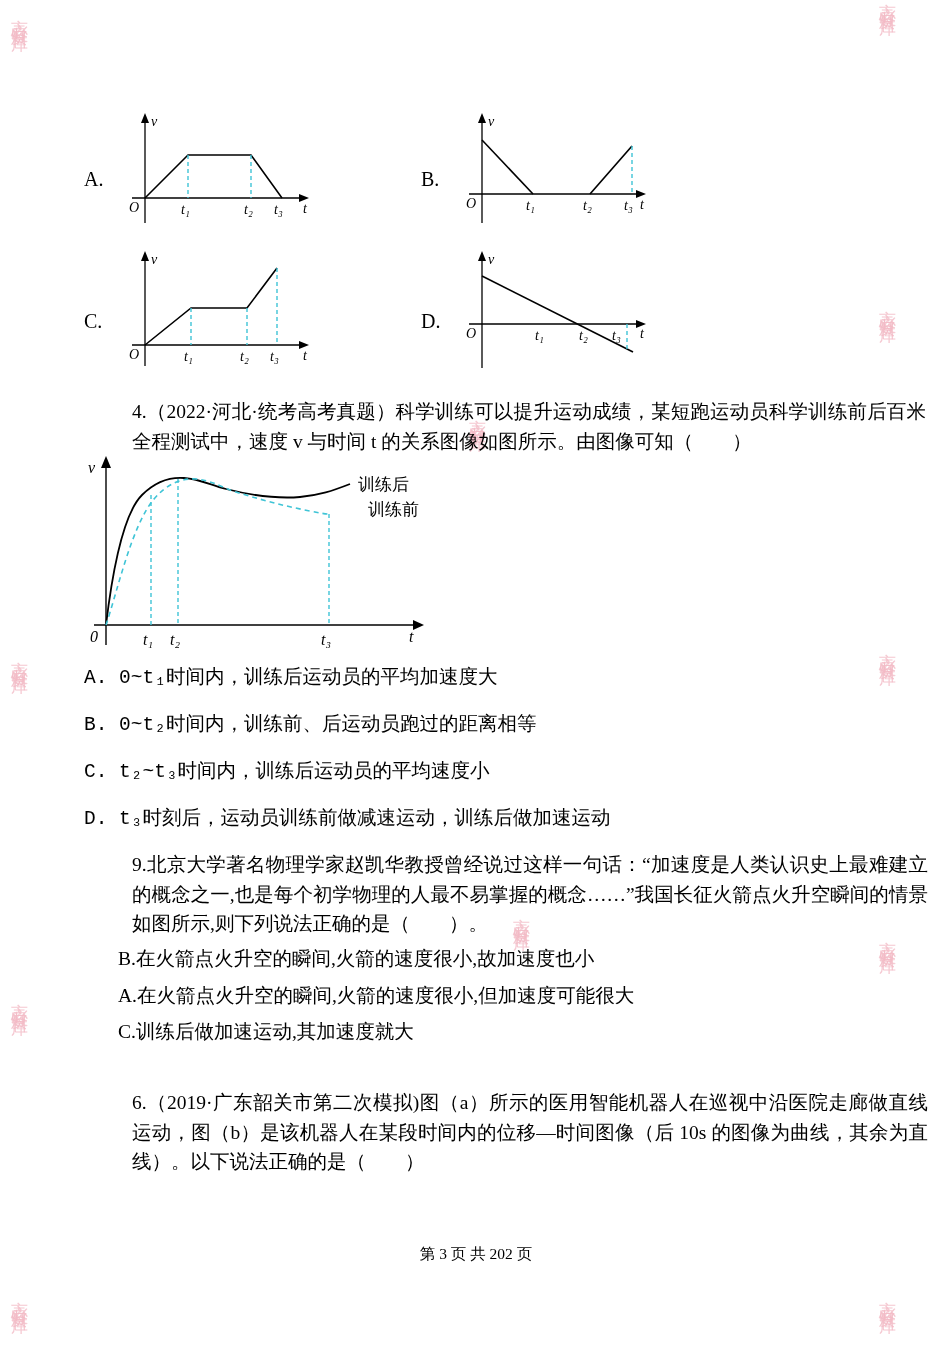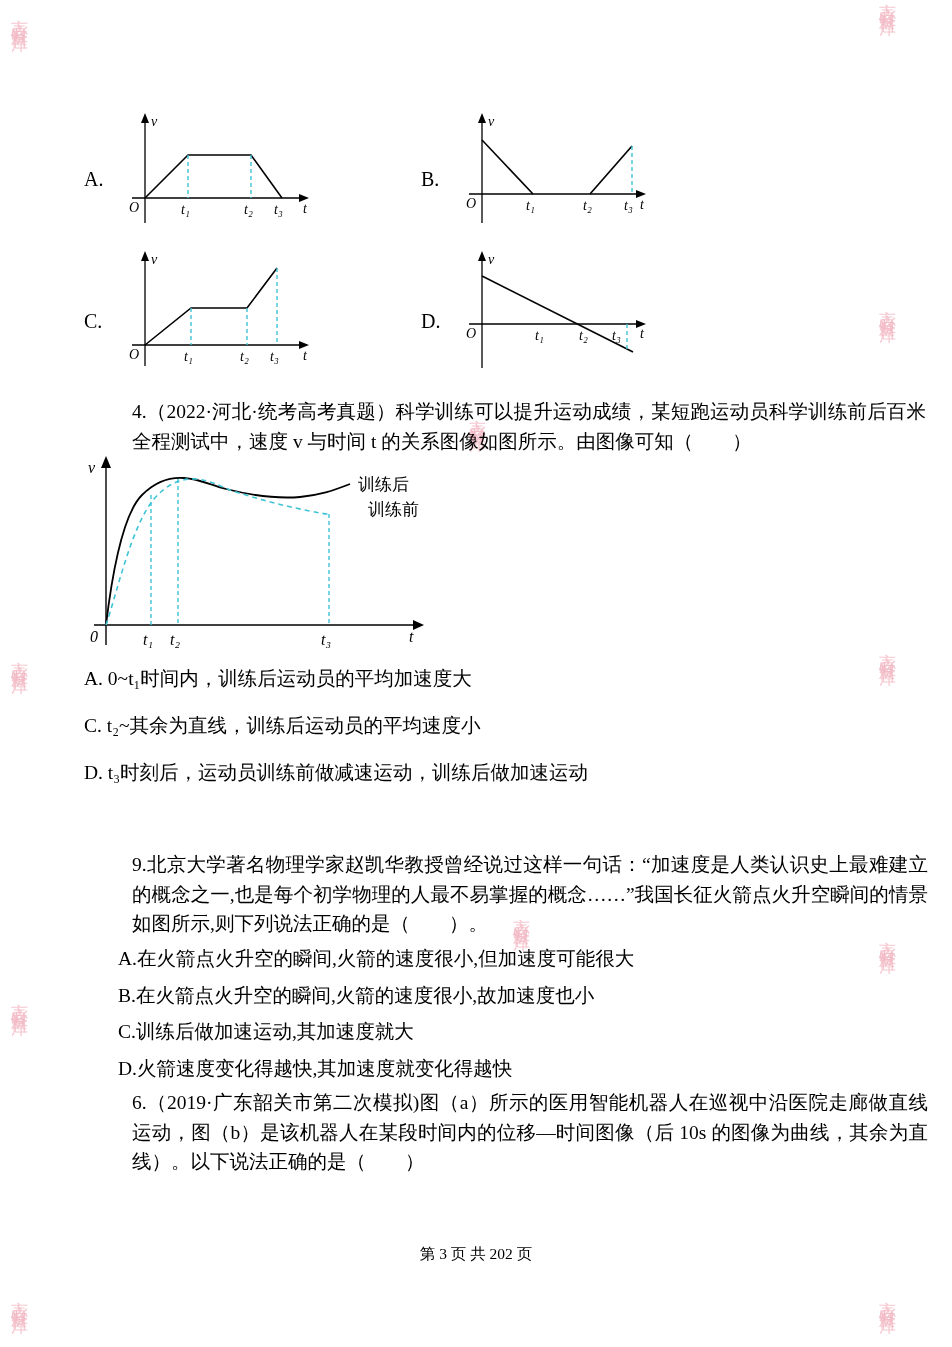--- a/index.html
+++ b/index.html
@@ -17,21 +17,21 @@
   }
   .graph-block { position:absolute; width:250px; height:132px; }
   .graph-label { position:absolute; left:6px; font-size:20px; }
   .graph-block svg { position:absolute; left:34px; top:0; }
   svg text { font-family:"Liberation Serif","DejaVu Serif",serif; fill:#000; }
   .ax { font-size:14px; font-style:italic; }
   .axb { font-size:16px; font-style:italic; }
   .cjk { font-size:17px; font-style:normal; }
   .q-stem { position:absolute; font-size:19.5px; line-height:29.5px; text-align:justify;margin-left:48px; }
   .opts4 { position:absolute; left:84px; top:655px; }
-  .opts4 .opt-line { font-size:19.5px; line-height:47px; height:47px; }
+  .opts4 .opt-line { font-size:19.5px; line-height:47px; height:47px;font-family:Liberation Mono, monospace; }
   .opts5 { position:absolute; left:118px; top:941px; }
   .opts5 .opt-line { font-size:19.5px; line-height:36.5px; height:36.5px; }
   .footer { position:absolute; left:0; top:1244px; width:100%; text-align:center; font-size:15.5px; }
 </style>
 </head>
 <body>
 
 <div class="page">
 
   <div class="wm" style="left:8px;top:6px">言心吖资料库</div>
@@ -161,30 +161,30 @@
         <text class="axb" x="92" y="190">t₂</text>
         <text class="axb" x="243" y="190">t₃</text>
         <text class="axb" x="331" y="187">t</text>
         <text class="cjk" x="280" y="35">训练后</text>
         <text class="cjk" x="290" y="60">训练前</text>
       </svg>
     </div>
 
     <div class="opts4">
       <div class="opt-line">A. 0~t₁时间内，训练后运动员的平均加速度大</div>
-      <div class="opt-line">C. t₂~其余为直线，训练后运动员的平均速度小</div>
+      <div class="opt-line">B. 0~t₂时间内，训练前、后运动员跑过的距离相等</div>
+      <div class="opt-line">C. t₂~t₃时间内，训练后运动员的平均速度小</div>
       <div class="opt-line">D. t₃时刻后，运动员训练前做减速运动，训练后做加速运动</div>
     </div>
 
     <div class="q-stem" style="left:84px;top:850px;width:796px">9.北京大学著名物理学家赵凯华教授曾经说过这样一句话：“加速度是人类认识史上最难建立的概念之一,也是每个初学物理的人最不易掌握的概念……”我国长征火箭点火升空瞬间的情景如图所示,则下列说法正确的是（　　）。</div>
     <div class="opts5">
+      <div class="opt-line">B.在火箭点火升空的瞬间,火箭的速度很小,故加速度也小</div>
       <div class="opt-line">A.在火箭点火升空的瞬间,火箭的速度很小,但加速度可能很大</div>
-      <div class="opt-line">B.在火箭点火升空的瞬间,火箭的速度很小,故加速度也小</div>
       <div class="opt-line">C.训练后做加速运动,其加速度就大</div>
-      <div class="opt-line">D.火箭速度变化得越快,其加速度就变化得越快</div>
     </div>
 
     <div class="q-stem" style="left:84px;top:1088px;width:796px">6.（2019·广东韶关市第二次模拟)图（a）所示的医用智能机器人在巡视中沿医院走廊做直线运动，图（b）是该机器人在某段时间内的位移—时间图像（后 10s 的图像为曲线，其余为直线）。以下说法正确的是（　　）</div>
 
     <div class="footer">第 3 页 共 202 页</div>
 
   </div>
 </div>
 
 </body></html>

